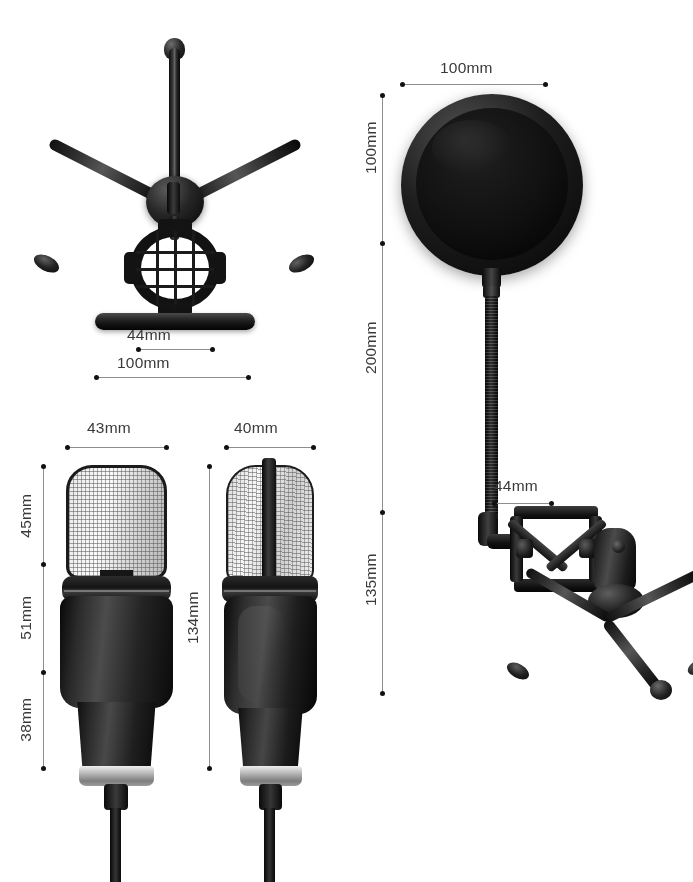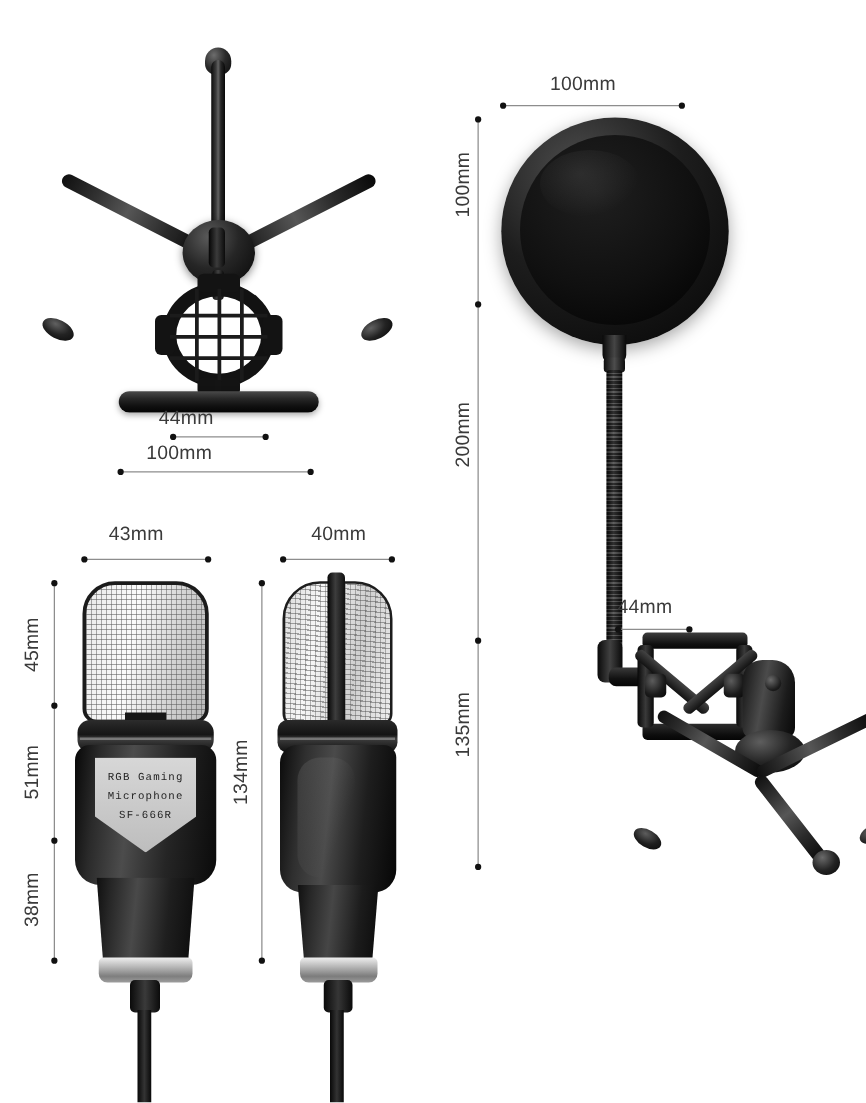--- a/index.html
+++ b/index.html
@@ -222,25 +222,20 @@
   <div class="dim-hline" style="left:96px;top:377px;width:153px"></div>
   <div class="dot" style="left:94px;top:375px"></div>
   <div class="dot" style="left:246px;top:375px"></div>
 
   <div class="abs" id="mf">
     <div class="abs grille"></div>
     <div class="abs grilleTab"></div>
     <div class="abs collar"></div>
     <div class="abs collarline"></div>
     <div class="abs body"></div>
-    <div class="abs plate">
-      <span>RGB Gaming</span>
-      <span>Microphone</span>
-      <span>SF-666R</span>
-    </div>
     <div class="abs taper"></div>
     <div class="abs silverring"></div>
     <div class="abs strain"></div>
     <div class="abs cable"></div>
   </div>
 
   <div class="dim-label" style="left:87px;top:420px">43mm</div>
   <div class="dim-hline" style="left:67px;top:447px;width:100px"></div>
   <div class="dot" style="left:65px;top:445px"></div>
   <div class="dot" style="left:164px;top:445px"></div>
@@ -261,21 +256,21 @@
     <div class="abs collar"></div>
     <div class="abs collarline"></div>
     <div class="abs body"></div>
     <div class="abs gloss"></div>
     <div class="abs taper"></div>
     <div class="abs silverring"></div>
     <div class="abs strain"></div>
     <div class="abs cable"></div>
   </div>
 
-  <div class="dim-label" style="left:249px;top:420px">40mm</div>
+  <div class="dim-label" style="left:234px;top:420px">40mm</div>
   <div class="dim-hline" style="left:226px;top:447px;width:88px"></div>
   <div class="dot" style="left:224px;top:445px"></div>
   <div class="dot" style="left:311px;top:445px"></div>
 
   <div class="dim-vline" style="left:209px;top:466px;height:303px"></div>
   <div class="dot" style="left:207px;top:464px"></div>
   <div class="dot" style="left:207px;top:766px"></div>
   <div class="dim-label vert" style="left:157px;top:610px;width:72px;text-align:center">134mm</div>
 
   <div class="abs" id="rt">

